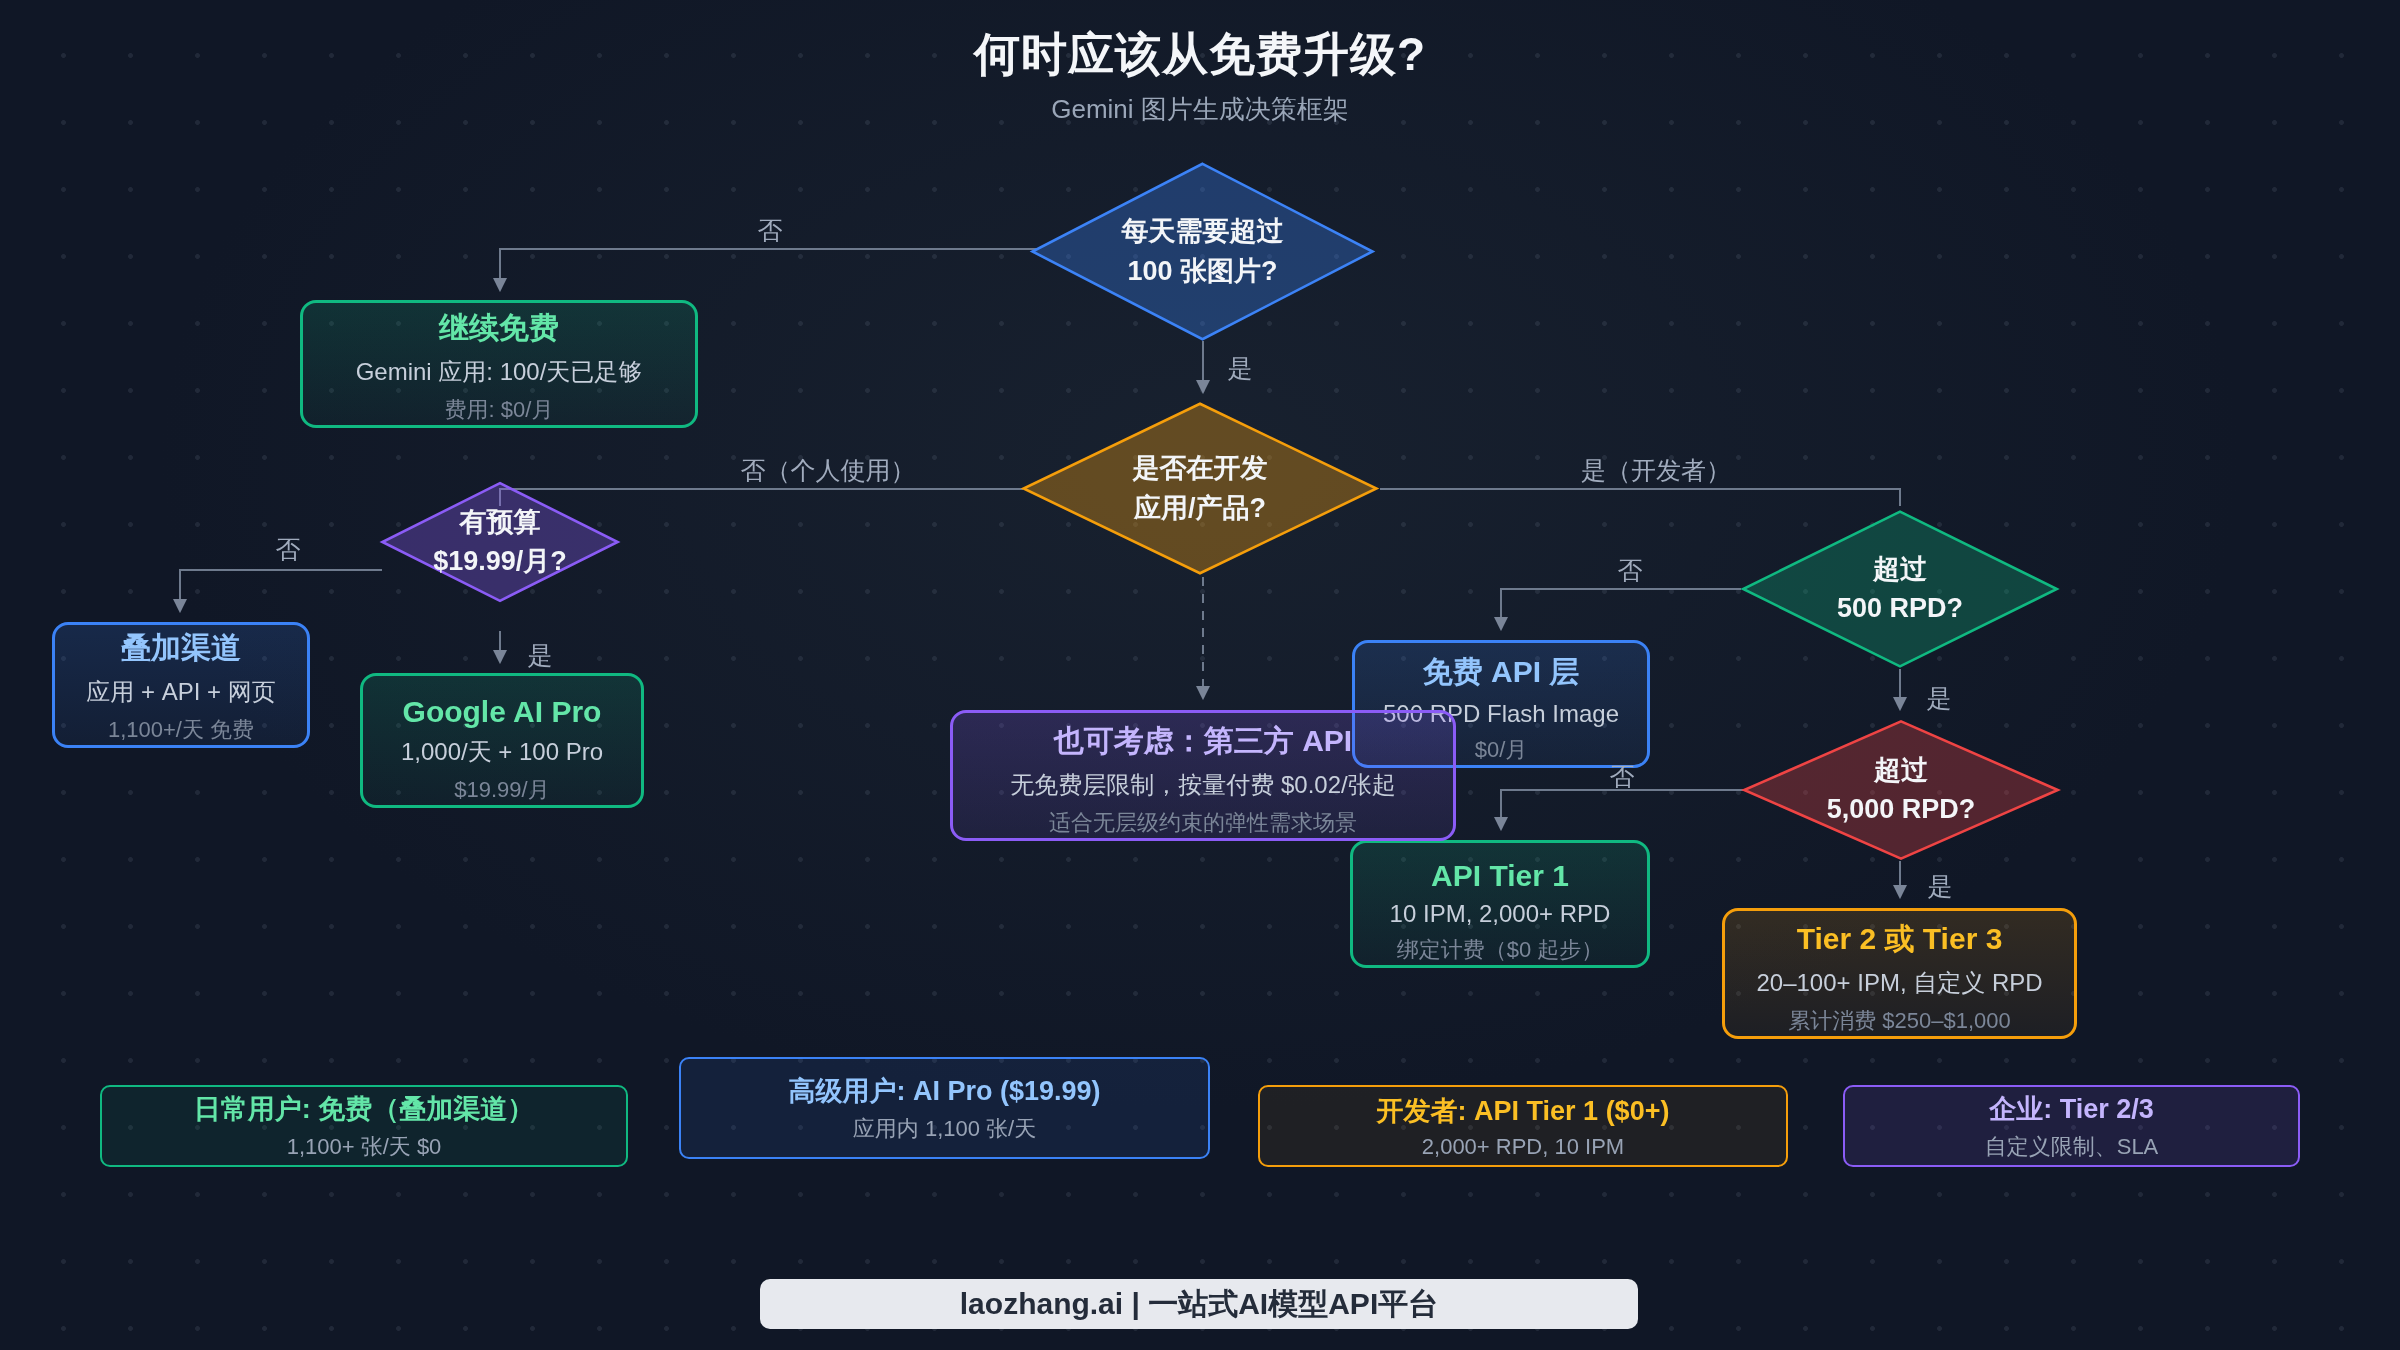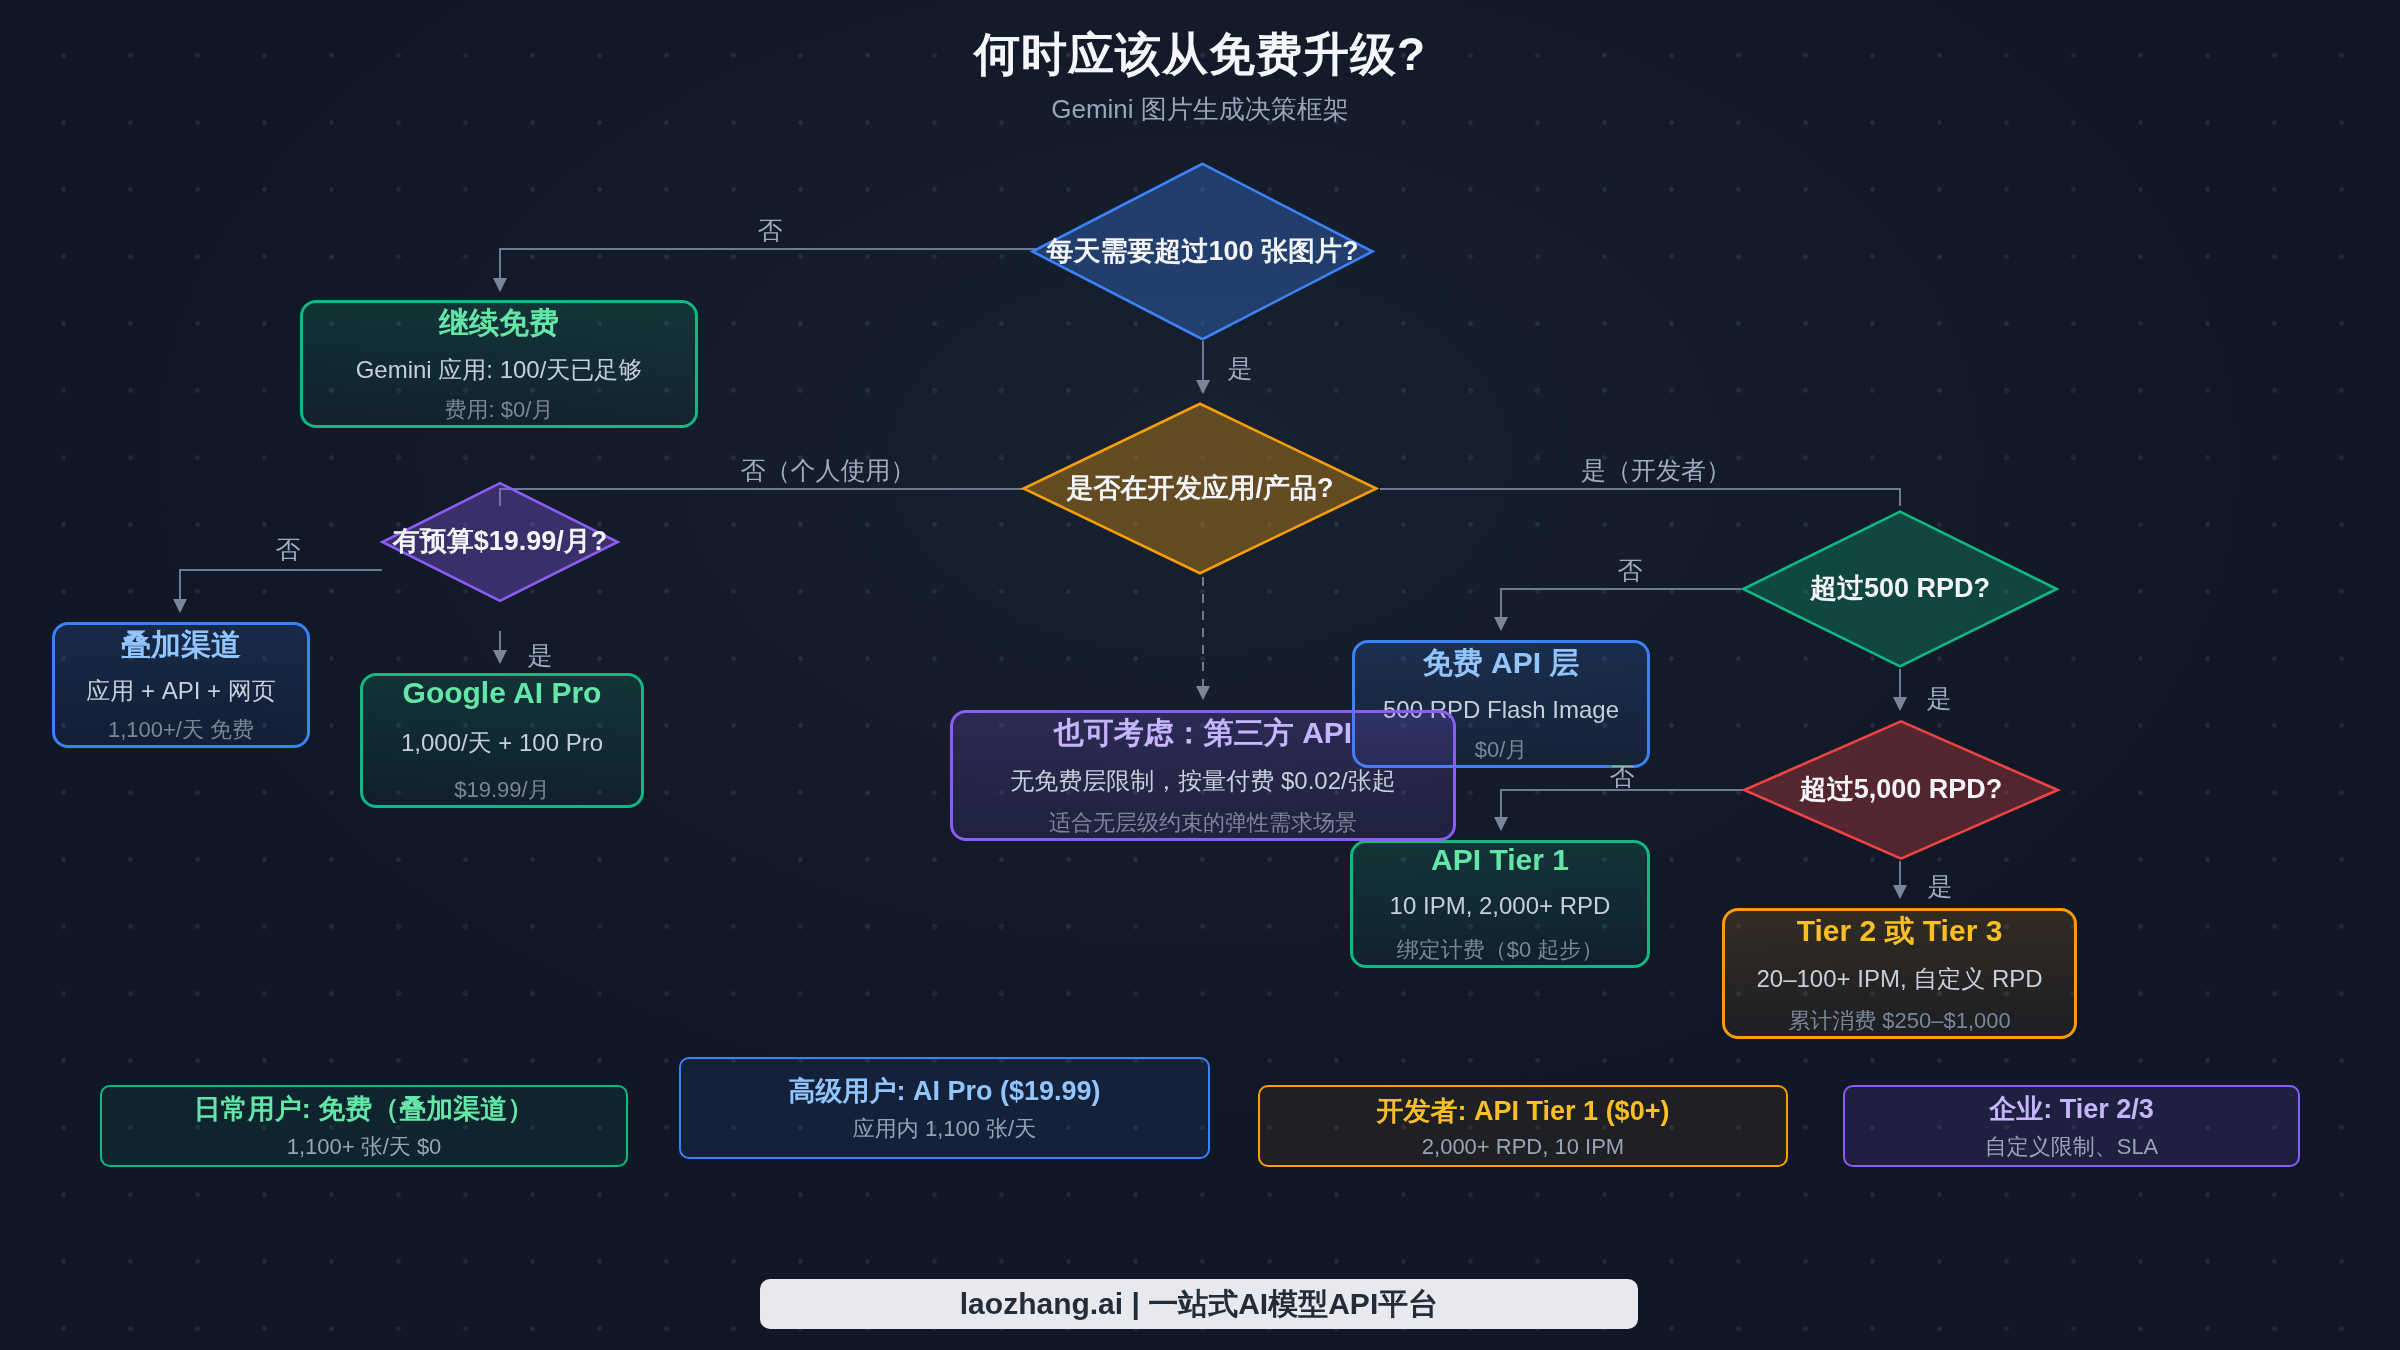--- a/index.html
+++ b/index.html
@@ -22,26 +22,26 @@
   .edge.dashed{stroke-dasharray:9 8;}
   
   .diamond{position:absolute;z-index:2;}
   .dsvg{position:absolute;left:0;top:0;width:100%;height:100%;overflow:visible;}
   .dsvg polygon{vector-effect:non-scaling-stroke;stroke-width:2.6;}
   .d-blue polygon{fill:rgba(59,130,246,.32);stroke:#3c83f7;}
   .d-orange polygon{fill:rgba(245,158,11,.34);stroke:#f59e0b;}
   .d-purple polygon{fill:rgba(139,92,246,.32);stroke:#8b5cf6;}
   .d-green polygon{fill:rgba(16,185,129,.28);stroke:#10b981;}
   .d-red polygon{fill:rgba(239,68,68,.30);stroke:#ef4444;}
-  .dtext{position:absolute;inset:0;display:flex;flex-direction:row;align-items:center;
+  .dtext{position:absolute;inset:0;display:flex;flex-direction:column;align-items:center;
     justify-content:center;text-align:center;font-size:27px;font-weight:bold;color:#f3f5f8;
     line-height:1.45;}
   
   .box{position:absolute;z-index:2;border:3px solid;border-radius:16px;
-    display:flex;flex-direction:column;align-items:center;justify-content:space-between;
+    display:flex;flex-direction:column;align-items:center;justify-content:flex-end;
     text-align:center;gap:7px;box-sizing:border-box;}
   .btitle{font-size:30px;font-weight:bold;}
   .bdetail{font-size:24px;color:#c7cfdb;}
   .bnote{font-size:22px;color:#7b8698;}
   .b-green{border-color:#10b981;background:linear-gradient(180deg,rgba(16,185,129,.16),rgba(16,185,129,.05));}
   .b-green .btitle{color:#63e6a8;}
   .b-blue{border-color:#3b82f6;background:linear-gradient(180deg,rgba(59,130,246,.17),rgba(59,130,246,.07));}
   .b-blue .btitle{color:#93c5fd;}
   .b-purple{border-color:#8b5cf6;background:linear-gradient(180deg,rgba(139,92,246,.20),rgba(139,92,246,.10));z-index:3;}
   .b-purple .btitle{color:#c4b5fd;}

